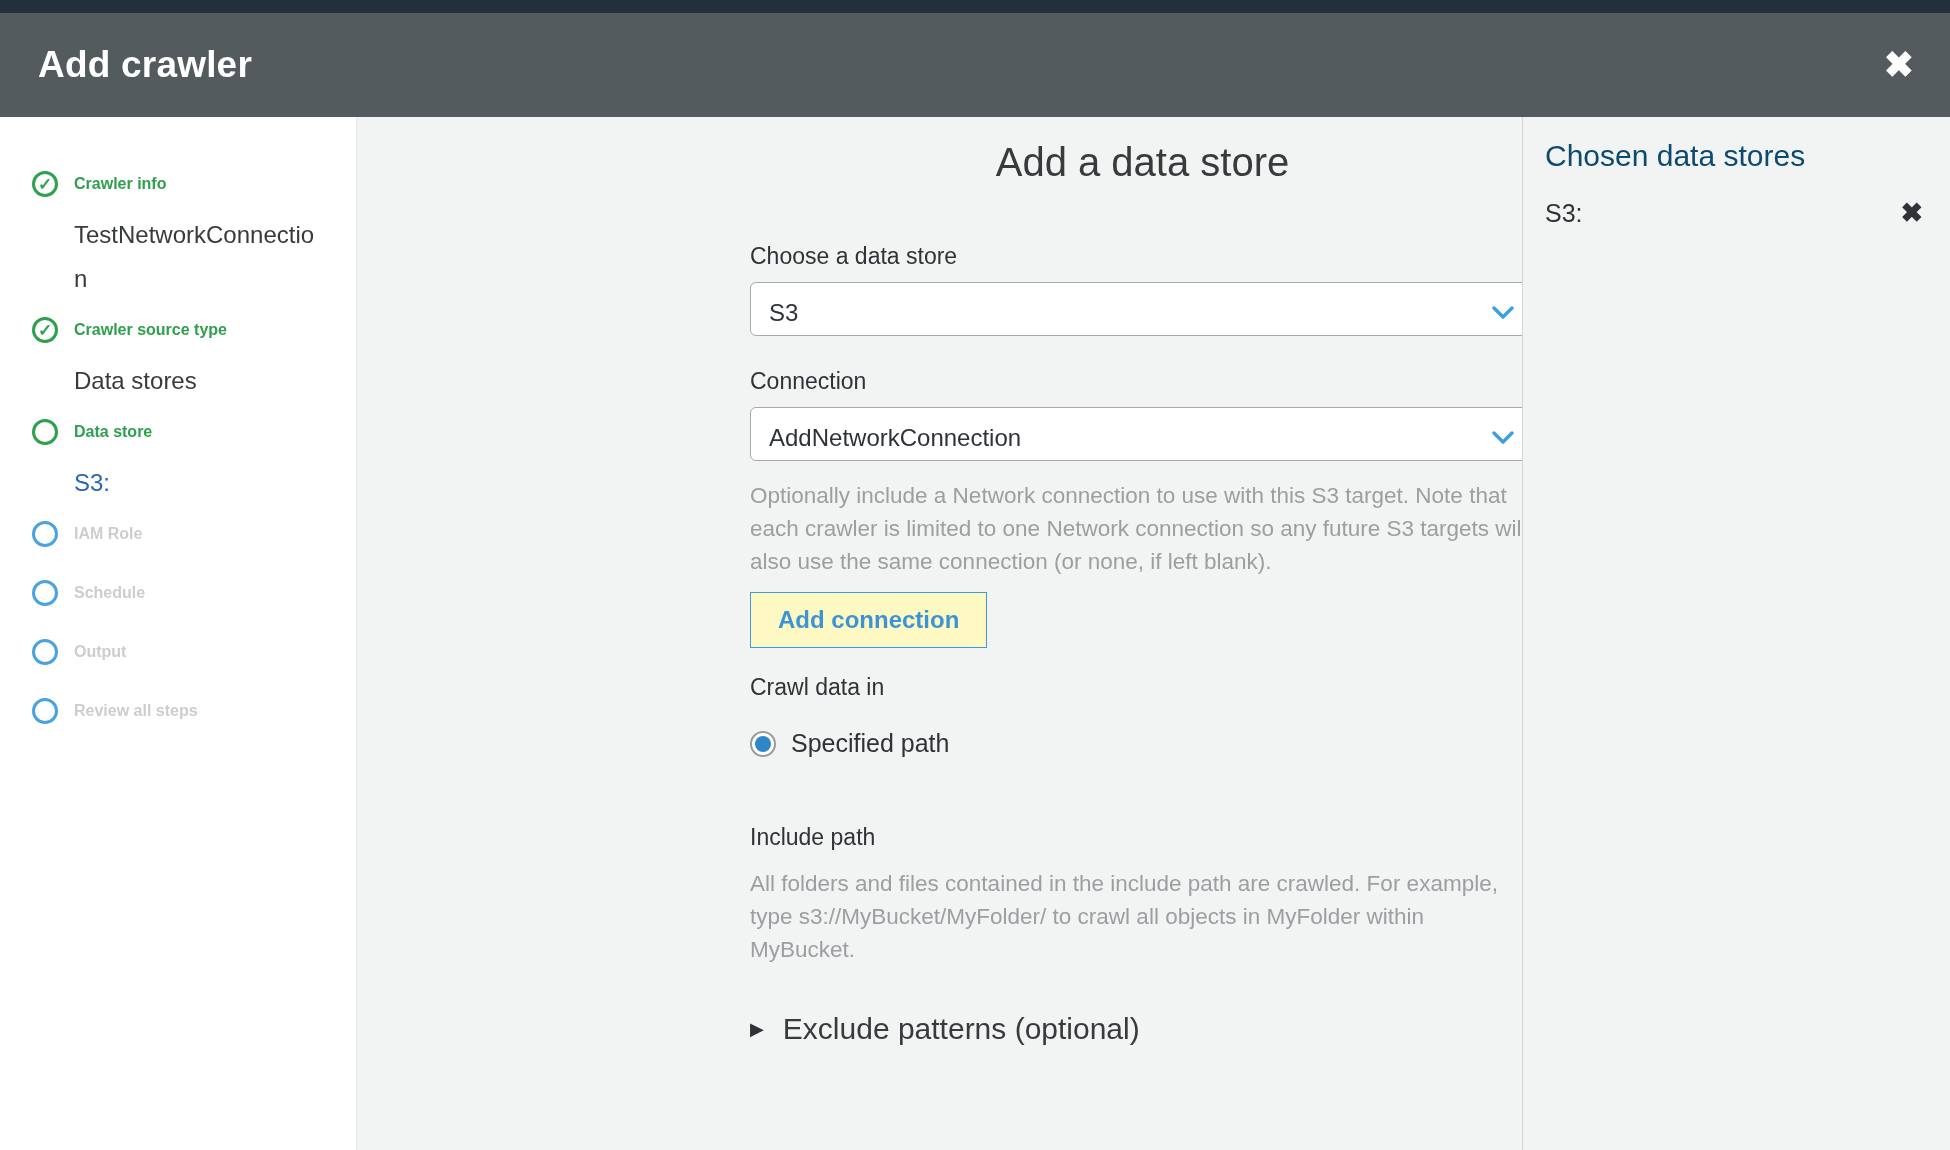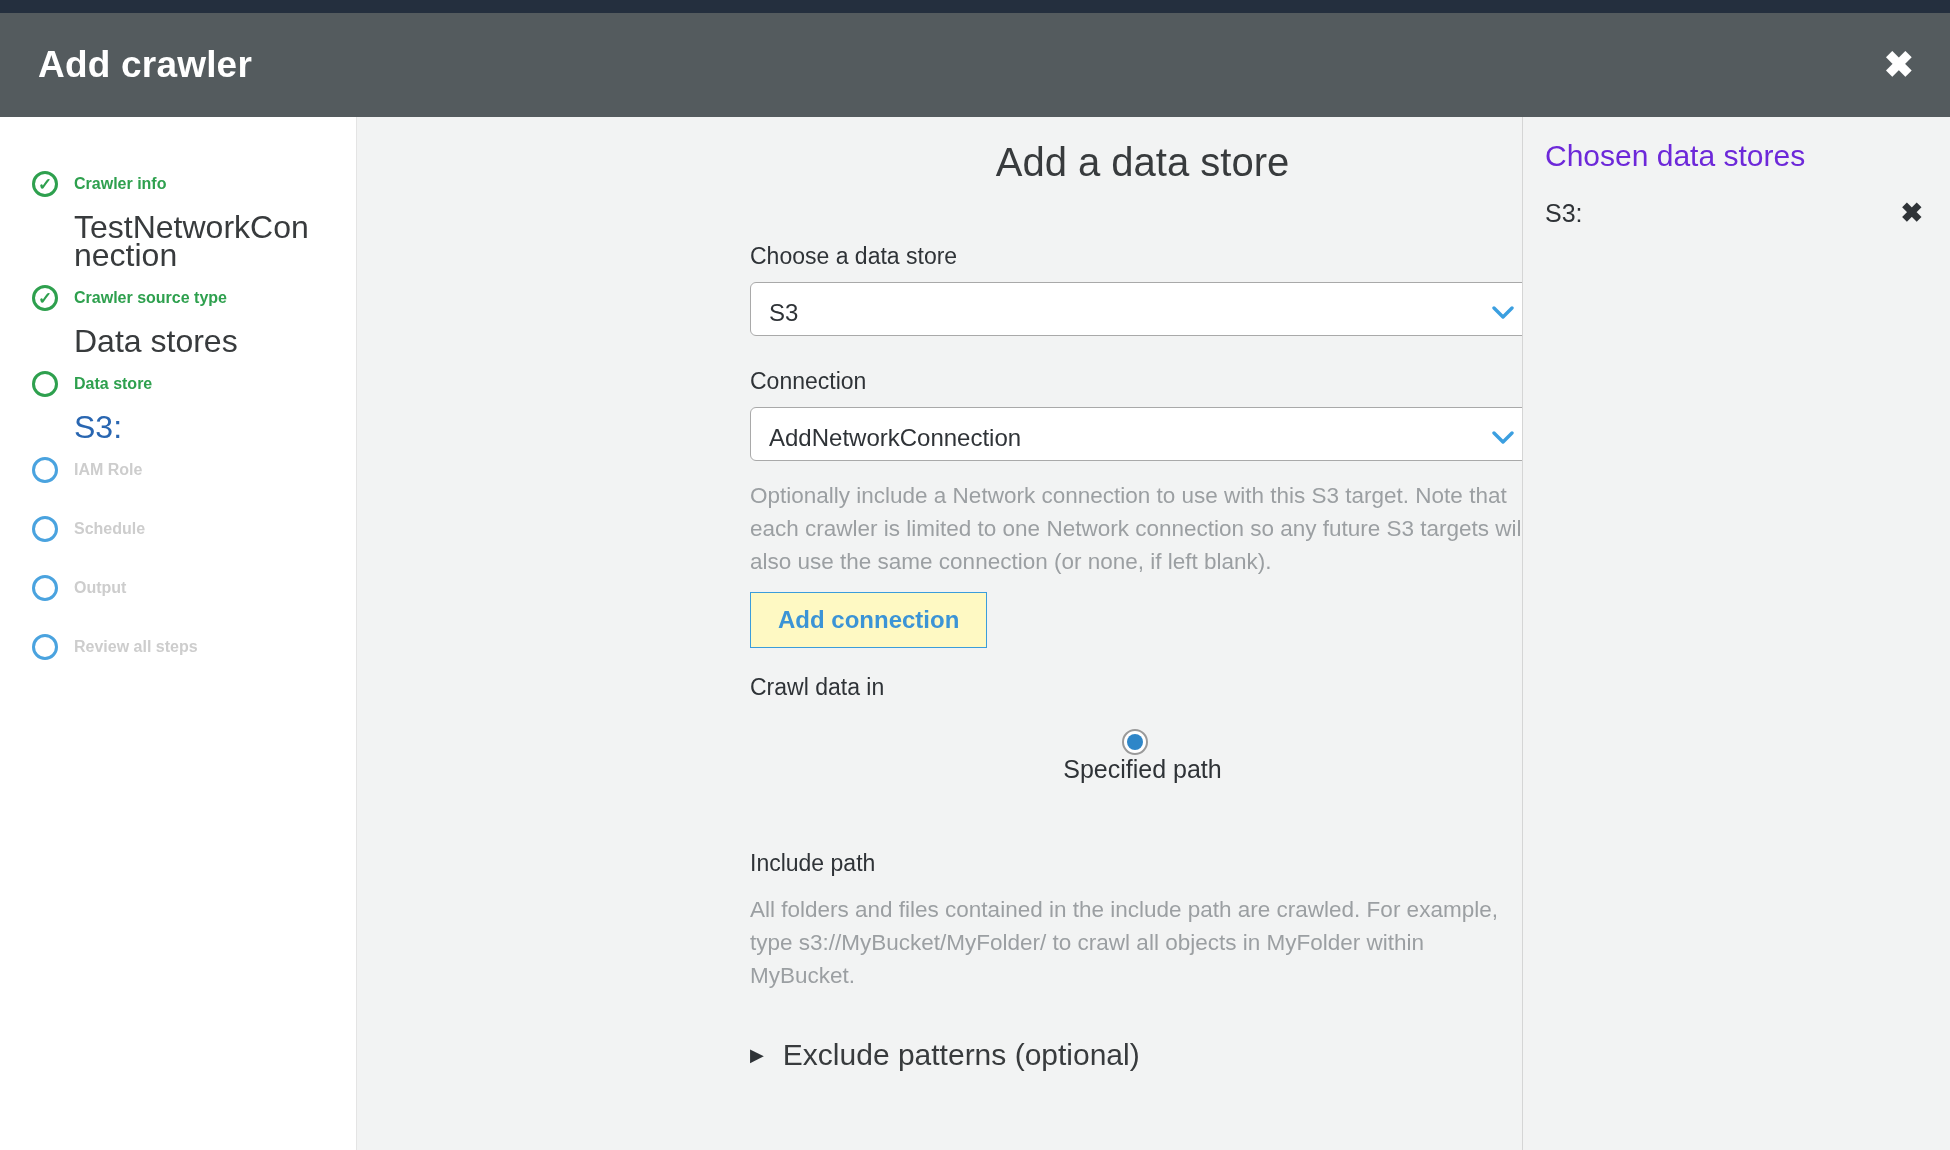--- a/index.html
+++ b/index.html
@@ -20,54 +20,54 @@
   .sidebar { width:357px; background:#FFFFFF; border-right:1px solid #E4E4E4; flex:none; }
   .steps { padding:50px 0 0 32px; }
   .step-row { display:flex; align-items:center; height:34px; margin-bottom:12px; cursor:pointer; }
   .step-row.pending { margin-bottom:25px; }
   .circle { width:26px; height:26px; border-radius:50%; border:3px solid; flex:none;
     margin-right:16px; display:flex; align-items:center; justify-content:center; }
   .c-green { border-color:#2EA04E; color:#2EA04E; font-size:17px; font-weight:700; line-height:1; }
   .c-blue  { border-color:#4AA3DF; }
   .step-label { font-size:16px; font-weight:700; color:#2EA04E; }
   .pending .step-label { color:#CDCDCD; }
-  .sub-item { padding-left:42px; font-size:32px; color:#383B3D; line-height:28px;
+  .sub-item { padding-left:42px; font-size:24px; color:#383B3D; line-height:44px;
     max-width:285px; overflow-wrap:anywhere; margin-bottom:12px; }
   .sub-blue { color:#2966B1; }
 
   
   .main { flex:1; background:#F2F3F3; min-width:0; }
   .form-col { width:785px; margin:23px 0 0 393px; }
   .page-title { font-size:40px; font-weight:400; color:#383B3D; text-align:center; }
   .field-label { font-size:23px; font-weight:400; color:#2F3337; margin:32px 0 12px; }
   .first-label { margin-top:58px; }
   .select { height:54px; background:#FFF; border:1px solid #A9A9A9; border-radius:6px;
     display:flex; align-items:center; justify-content:space-between;
     padding:8px 20px 0 18px; font-size:24px; color:#2F3337; cursor:pointer; }
   .help { font-size:22.5px; color:#9B9FA2; line-height:33px; margin-top:18px; }
   .btn-outline { display:inline-block; margin-top:14px; padding:13px 27px; background:#fef9c3;
     border:1px solid #3B9DDB; color:#3B94D6; font-weight:700; font-size:24px; cursor:pointer; }
-  .radio-row { display:flex; align-items:center; margin-top:28px; cursor:pointer;flex-direction:column; }
+  .radio-row { display:flex; align-items:center; margin-top:28px; cursor:pointer; }
   .radio { width:26px; height:26px; border-radius:50%; border:2px solid #9A9A9A; background:#FFF;
     display:flex; align-items:center; justify-content:center; margin-right:15px; flex:none; }
   .radio-dot { width:16px; height:16px; border-radius:50%; background:#2E86C8; }
   .radio-label { font-size:25px; color:#2F3337; }
   .input-row { display:flex; align-items:center; margin-top:12px; }
   .text-input { width:722px; height:58px; background:#FFF; border:1px solid #A9A9A9;
     border-radius:6px; font-size:24px; color:#2F3337; padding:0 18px;
     font-family:"Liberation Sans", sans-serif; }
   .folder-btn { margin-left:30px; cursor:pointer; line-height:0; }
   .exclude-row { display:flex; align-items:center; margin-top:46px; cursor:pointer; }
   .tri { font-size:18px; color:#2F3337; margin-right:19px; }
   .exclude-text { font-size:30px; color:#383B3D; }
 
   
   .chosen { width:428px; flex:none; background:#F2F3F3; border-left:1px solid #D5D5D5;
     padding:22px 27px 0 22px; }
-  .chosen-title { font-size:30px; font-weight:400; color:#6d28d9; }
+  .chosen-title { font-size:30px; font-weight:400; color:#0c4a6e; }
   .chosen-item { display:flex; justify-content:space-between; align-items:center;
     margin-top:26px; }
   .chosen-item-label { font-size:25px; color:#2F3337; }
   .x-dark { font-size:27px; color:#2F3337; font-weight:700; cursor:pointer; line-height:1; }
 </style>
 </head>
 <body>
 
 <div class="topbar"></div>
 

